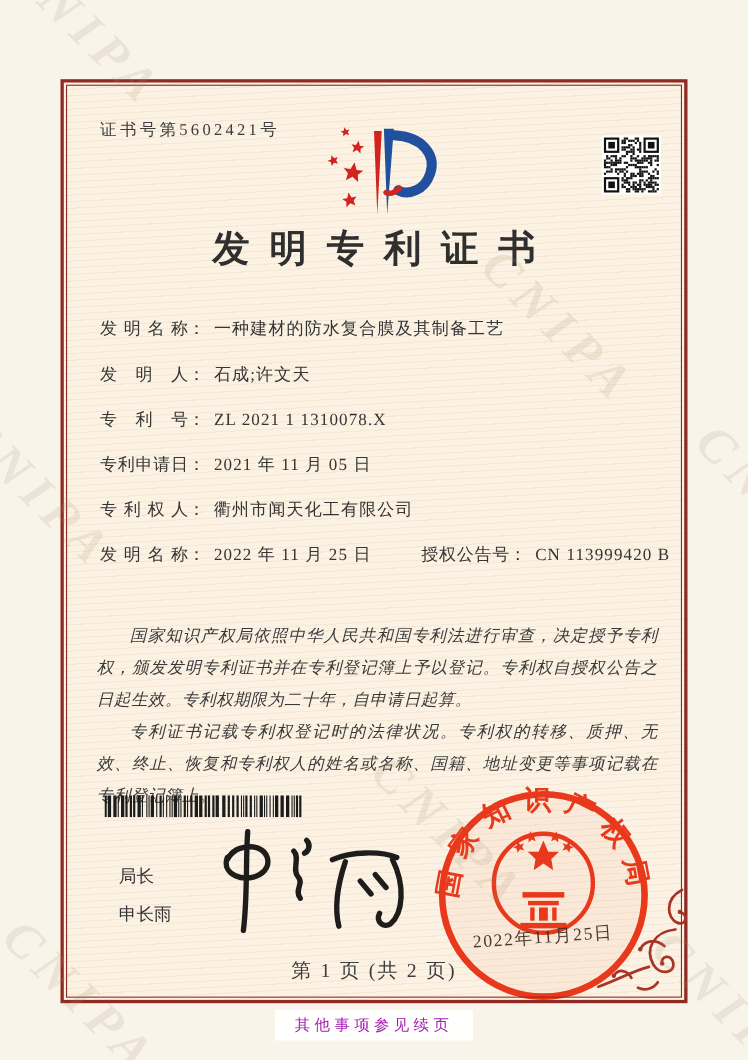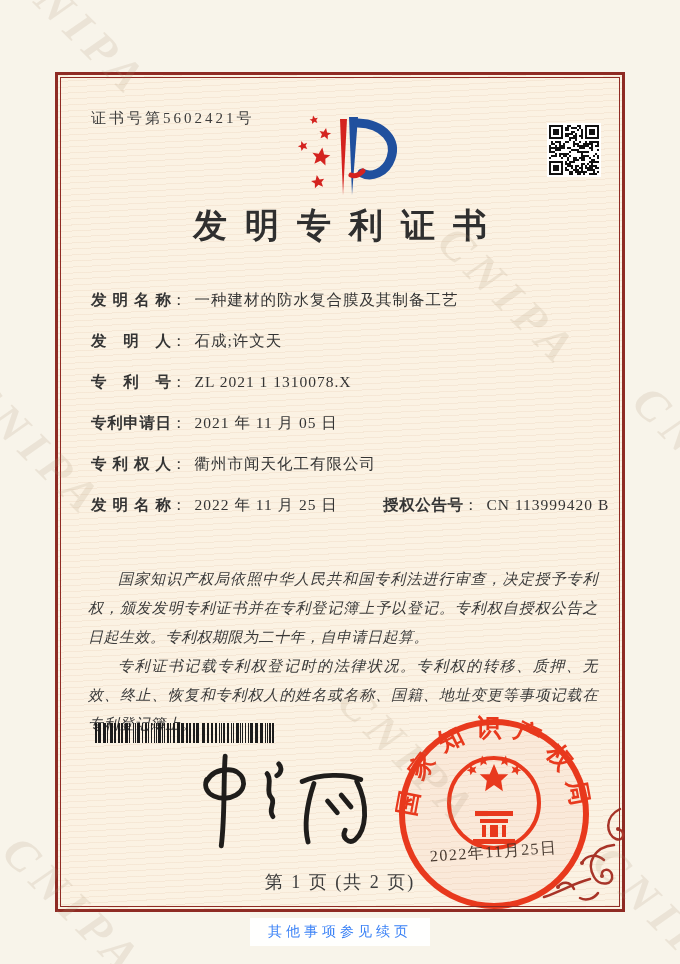--- a/index.html
+++ b/index.html
@@ -55,21 +55,20 @@
     letter-spacing:18px;text-indent:18px;
     white-space:nowrap;
   }
 
   .fields{position:absolute;top:212px;left:33px;right:26px;font-size:15.5px;}
   .frow{position:relative;line-height:26px;margin-bottom:15px;white-space:nowrap;}
   .flabel{
     display:inline-block;width:80px;
     text-align:justify;text-align-last:justify;
     vertical-align:top;
-    font-weight:bold;
   }
   .fcolon{display:inline-block;vertical-align:top;}
   .fvalue{margin-left:8px;letter-spacing:1px;}
   .pair2{position:absolute;left:292px;top:0;}
 
   .paragraphs{
     position:absolute;top:490px;left:30px;right:24px;
     font-size:15px;line-height:29px;
     text-align:justify;color:#3a3a3a;letter-spacing:0.5px;
   }
@@ -86,21 +85,21 @@
     position:absolute;bottom:15px;left:0;right:0;
     text-align:center;font-size:18px;color:#3c3c3c;letter-spacing:2px;
   }
 
   .flourish{position:absolute;right:-4px;bottom:2px;}
 
   .continuation-note{
     position:absolute;top:918px;left:50%;transform:translateX(-50%);
     background:rgba(255,255,255,0.92);
     padding:5px 18px;
-    font-size:14px;letter-spacing:4px;color:#3b82f6;
+    font-size:14px;letter-spacing:4px;color:#a21caf;
     z-index:3;white-space:nowrap;
   }
 </style>
 </head>
 <body>
 
 <div class="page">
 
   <div class="wm-layer">
     <span class="wm" style="left:-10px;top:0px;">CNIPA</span>
@@ -443,20 +442,24 @@
         <rect x="153" y="0" width="1" height="20" fill="#1c1c1c"></rect>
         <rect x="155" y="0" width="3" height="20" fill="#1c1c1c"></rect>
         <rect x="160" y="0" width="3" height="20" fill="#1c1c1c"></rect>
         <rect x="165" y="0" width="3" height="20" fill="#1c1c1c"></rect>
         <rect x="170" y="0" width="1" height="20" fill="#1c1c1c"></rect>
         <rect x="172" y="0" width="1" height="20" fill="#1c1c1c"></rect>
         <rect x="174" y="0" width="2" height="20" fill="#1c1c1c"></rect>
         <rect x="177" y="0" width="2" height="20" fill="#1c1c1c"></rect>
       </svg>
 
+    <div class="officer">
+      <div>局长</div>
+      <div>申长雨</div>
+    </div>
 
     <svg class="signature" width="195" height="100" viewBox="0 0 200 100">
       <g fill="none" stroke="#1f1d1b" stroke-width="5" stroke-linecap="round" stroke-linejoin="round">
         <path d="M14,28 C8,44 30,52 44,44 C58,36 52,18 36,18 C26,18 18,22 14,30"></path>
         <path d="M33,4 C31,30 33,64 29,96"></path>
         <path d="M76,22 C82,28 74,40 80,46 C86,52 76,58 82,66"></path>
         <path d="M88,12 C92,16 90,22 86,24"></path>
         <path d="M112,30 C130,22 158,22 172,28"></path>
         <path d="M124,32 C116,56 114,76 118,92"></path>
         <path d="M168,30 C180,54 178,80 166,90 C160,94 152,88 156,80"></path>

